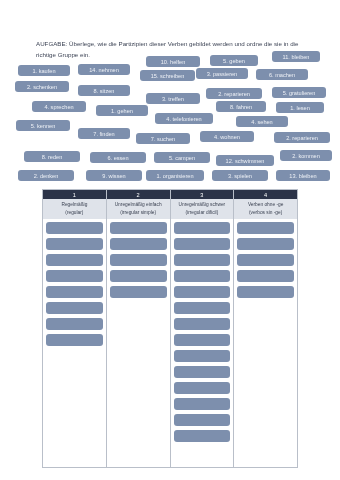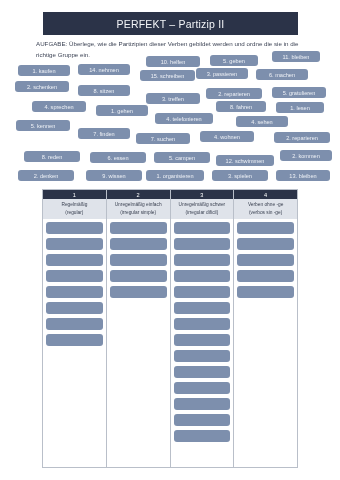--- a/index.html
+++ b/index.html
@@ -130,23 +130,20 @@
     margin-bottom: 4px;
     box-shadow: 0 0 0 1px rgba(255,255,255,0.9);
     box-sizing: border-box;
   }
 </style>
 </head>
 <body>
 
 <div id="page">
 
-  <div class="title-bar">
-    <span class="title-text">PERFEKT – Partizip II</span>
-  </div>
 
   <div class="instruction">AUFGABE: Überlege, wie die Partizipien dieser Verben gebildet werden und ordne die sie in die richtige Gruppe ein.</div>
 
   <div id="chip-pool">
       <div class="chip" style="left: 146px; top: 56px; width: 54px;">10. helfen</div>
       <div class="chip" style="left: 210px; top: 55px; width: 48px;">5. geben</div>
       <div class="chip" style="left: 272px; top: 51px; width: 48px;">11. bleiben</div>
       <div class="chip" style="left: 18px; top: 65px; width: 52px;">1. kaufen</div>
       <div class="chip" style="left: 78px; top: 64px; width: 52px;">14. nehmen</div>
       <div class="chip" style="left: 140px; top: 70px; width: 55px;">15. schreiben</div>

